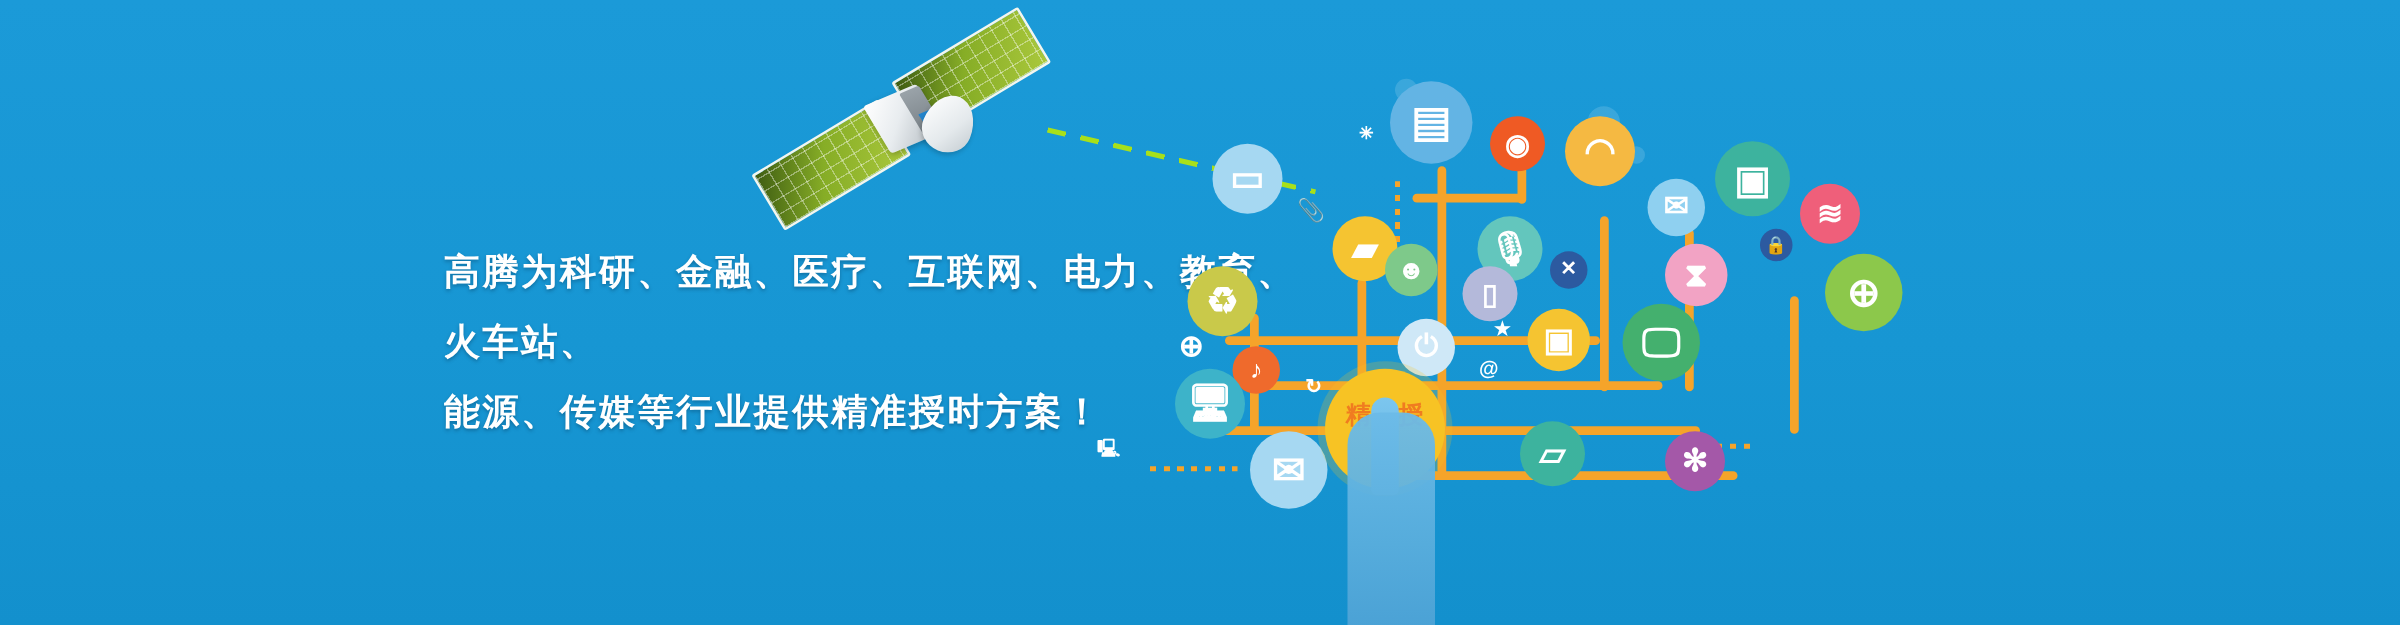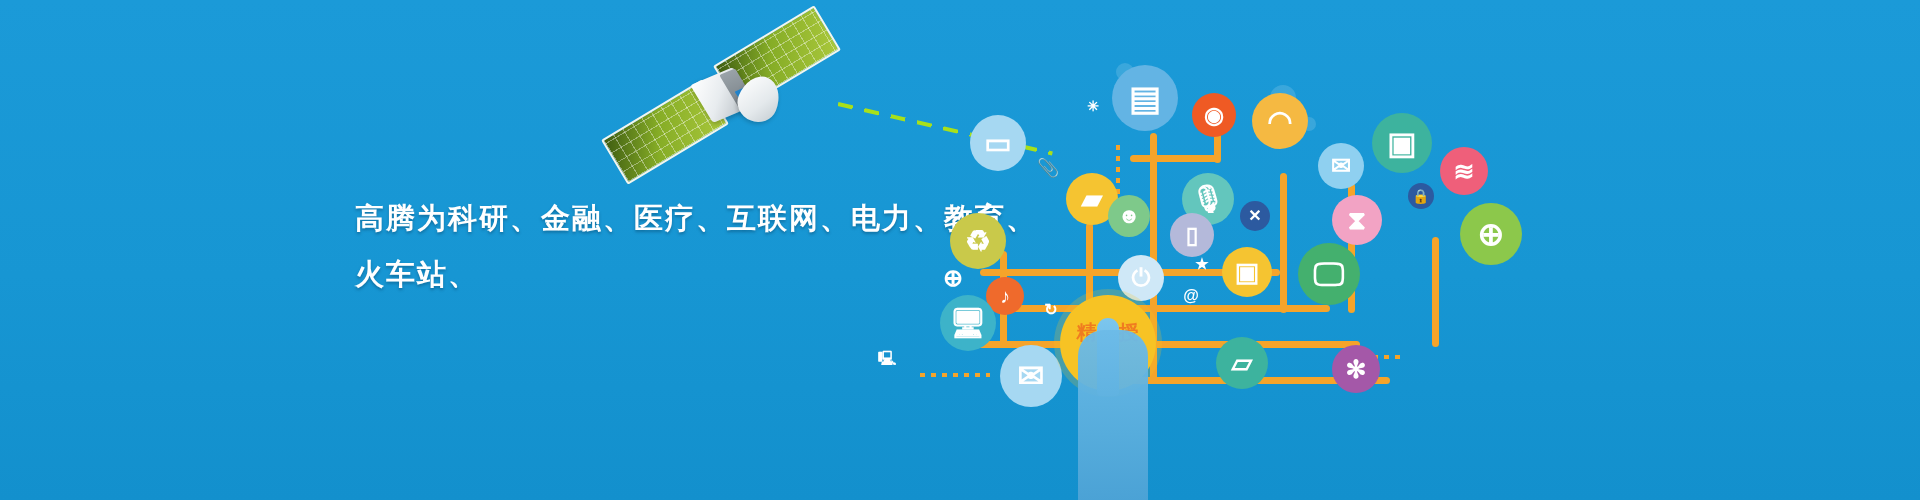--- a/index.html
+++ b/index.html
@@ -122,20 +122,21 @@
     <div class="panel" id="panelA"></div>
     <div class="panel" id="panelB"></div>
     <div class="sat-body"></div>
     <div class="dish-cone"></div>
     <div class="dish"></div>
   </div>
   <div class="beam"></div>
 
   <div class="headline">
     <div class="l1">高腾为科研、金融、医疗、互联网、电力、教育、火车站、</div>
+    <div class="l2">能源、传媒等行业提供精准授时方案！</div>
   </div>
 
   <div id="tree">
 
     <div class="branch bv" style="left:210px;top:78px;height:250px;"></div>
     <div class="branch bh" style="left:60px;top:250px;width:330px;"></div>
     <div class="branch bh" style="left:20px;top:286px;width:400px;"></div>
     <div class="branch bh" style="left:40px;top:214px;width:300px;"></div>
     <div class="branch bh" style="left:190px;top:100px;width:90px;"></div>
     <div class="branch bv" style="left:274px;top:78px;height:30px;"></div>

